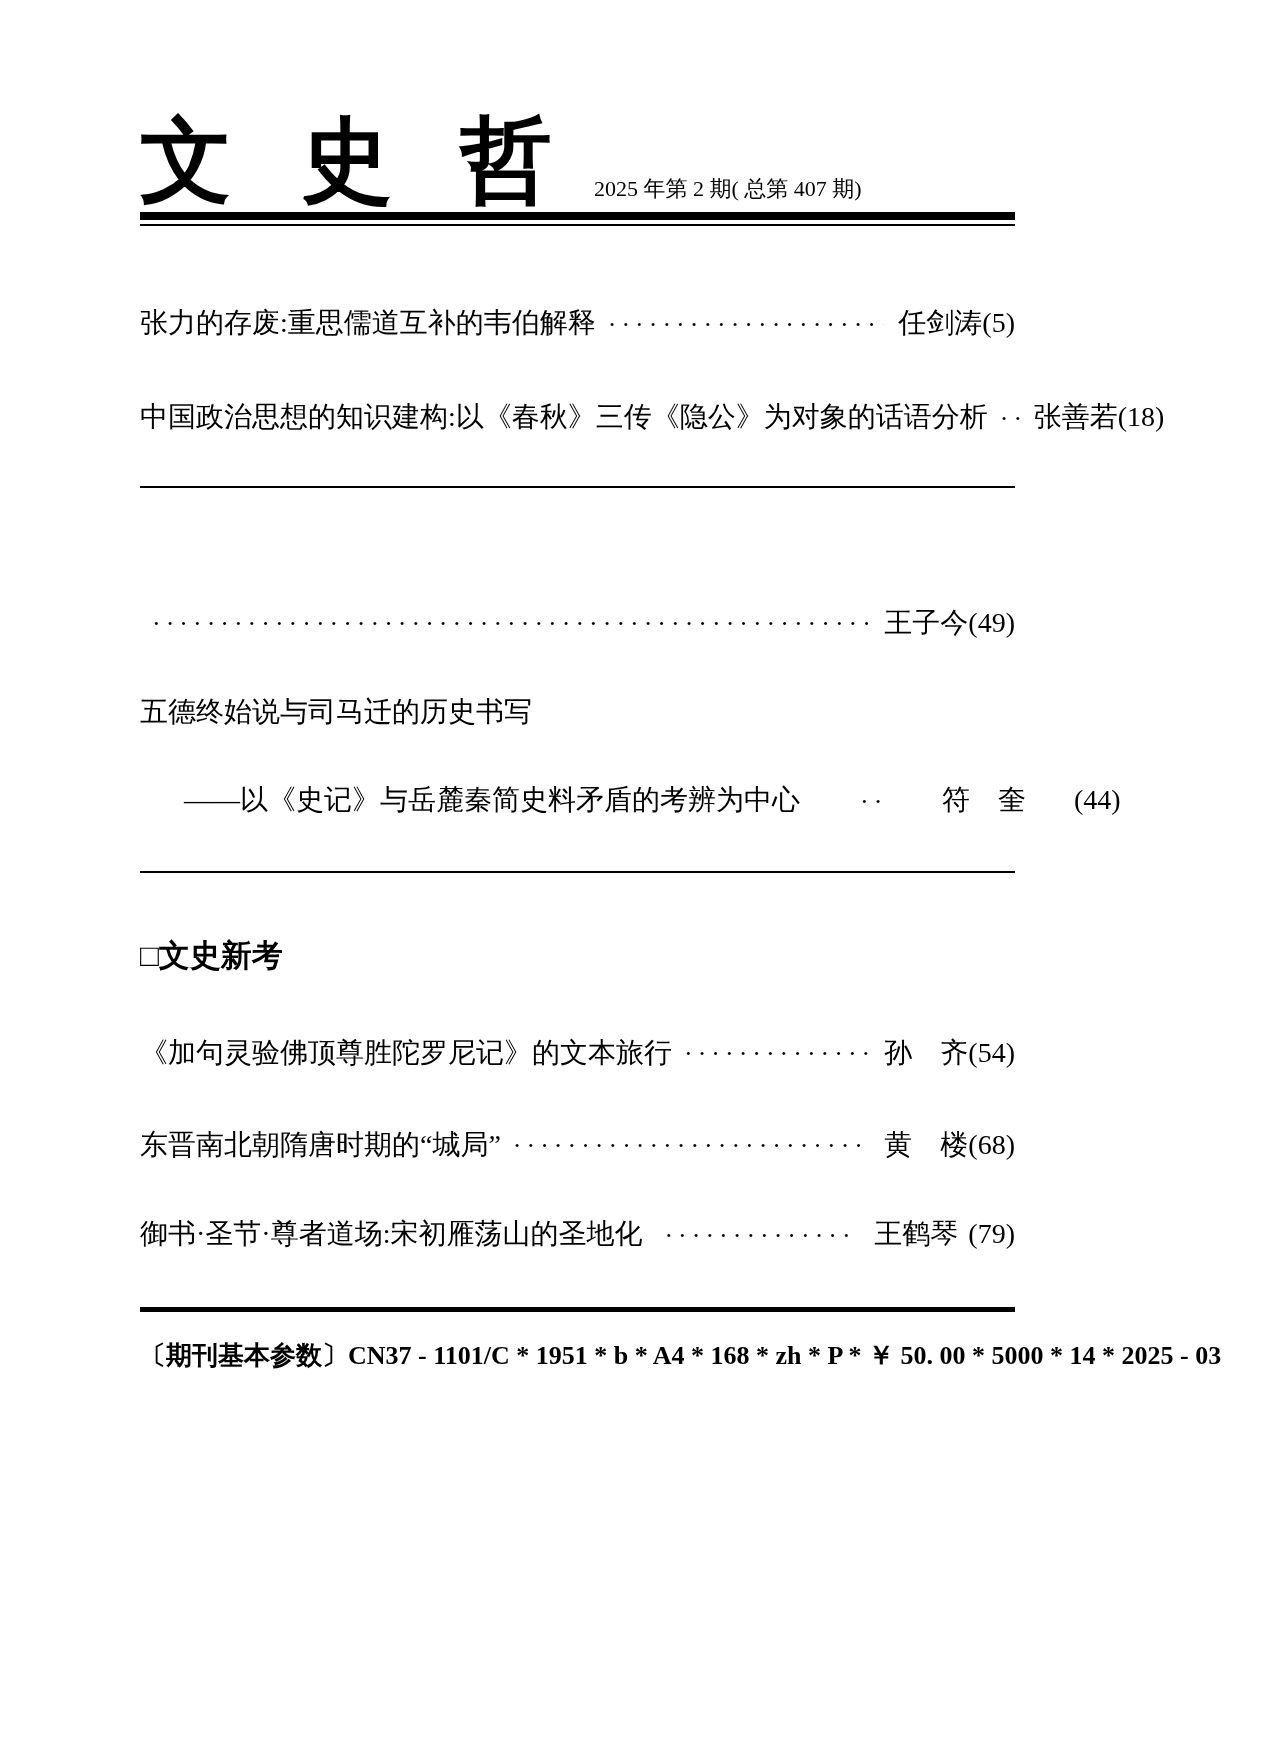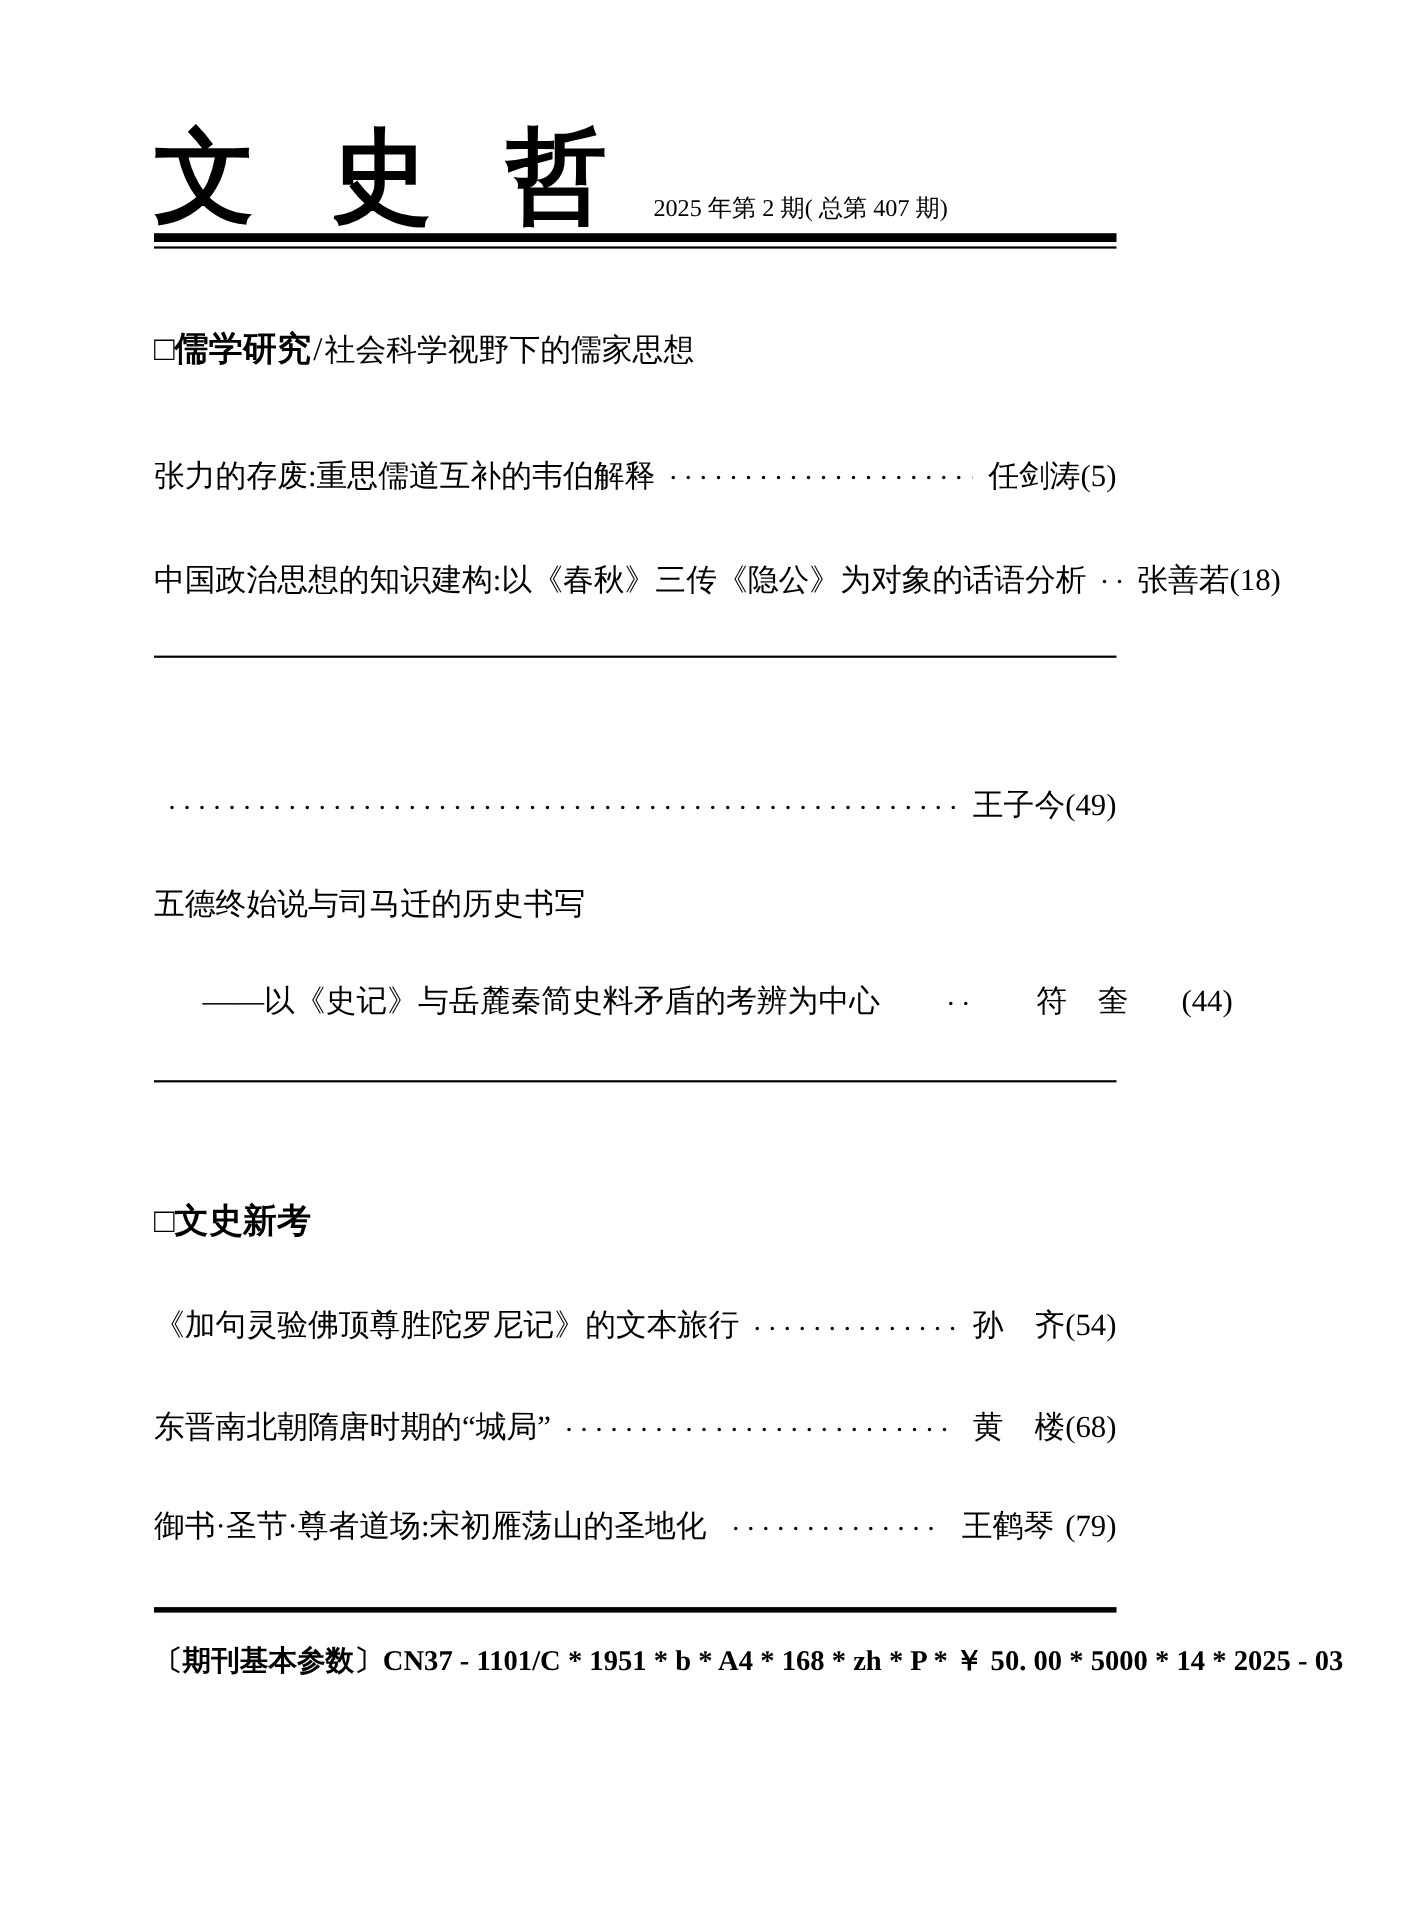--- a/index.html
+++ b/index.html
@@ -57,21 +57,21 @@
     font-family: "Liberation Sans", "DejaVu Sans", sans-serif;
     font-weight: 700;
   }
   .sec-slash {
     font-size: 30px;
     padding: 0 2px;
   }
   .sec-sub {
     font-size: 28px;
   }
-  .section-heading.second { margin-top: 107px; }
+  .section-heading.second { margin-top: 64px; }
   
   .toc-row {
     display: flex;
     align-items: flex-end;
     font-size: 28px;
     line-height: 1.35;
     white-space: nowrap;
   }
   .toc-title { flex: 0 0 auto; }
   .dots {
@@ -122,23 +122,20 @@
 <body>
 
 <div class="content">
 
   <div class="masthead">
     <div class="logo">文史哲</div>
     <div class="issue-info">2025 年第 2 期( 总第 407 期)</div>
   </div>
   <div class="rule-double"></div>
 
-  <div class="section-heading">
-    <span class="sec-title">□儒学研究</span><span class="sec-slash">/</span><span class="sec-sub">社会科学视野下的儒家思想</span>
-  </div>
 
   <div class="toc-row row-1">
     <span class="toc-title">张力的存废:重思儒道互补的韦伯解释</span>
     <span class="dots">······················································································································································</span>
     <span class="toc-author">任剑涛</span>
     <span class="toc-page">(5)</span>
   </div>
 
   <div class="toc-row row-2">
     <span class="toc-title">中国政治思想的知识建构:以《春秋》三传《隐公》为对象的话语分析</span>

